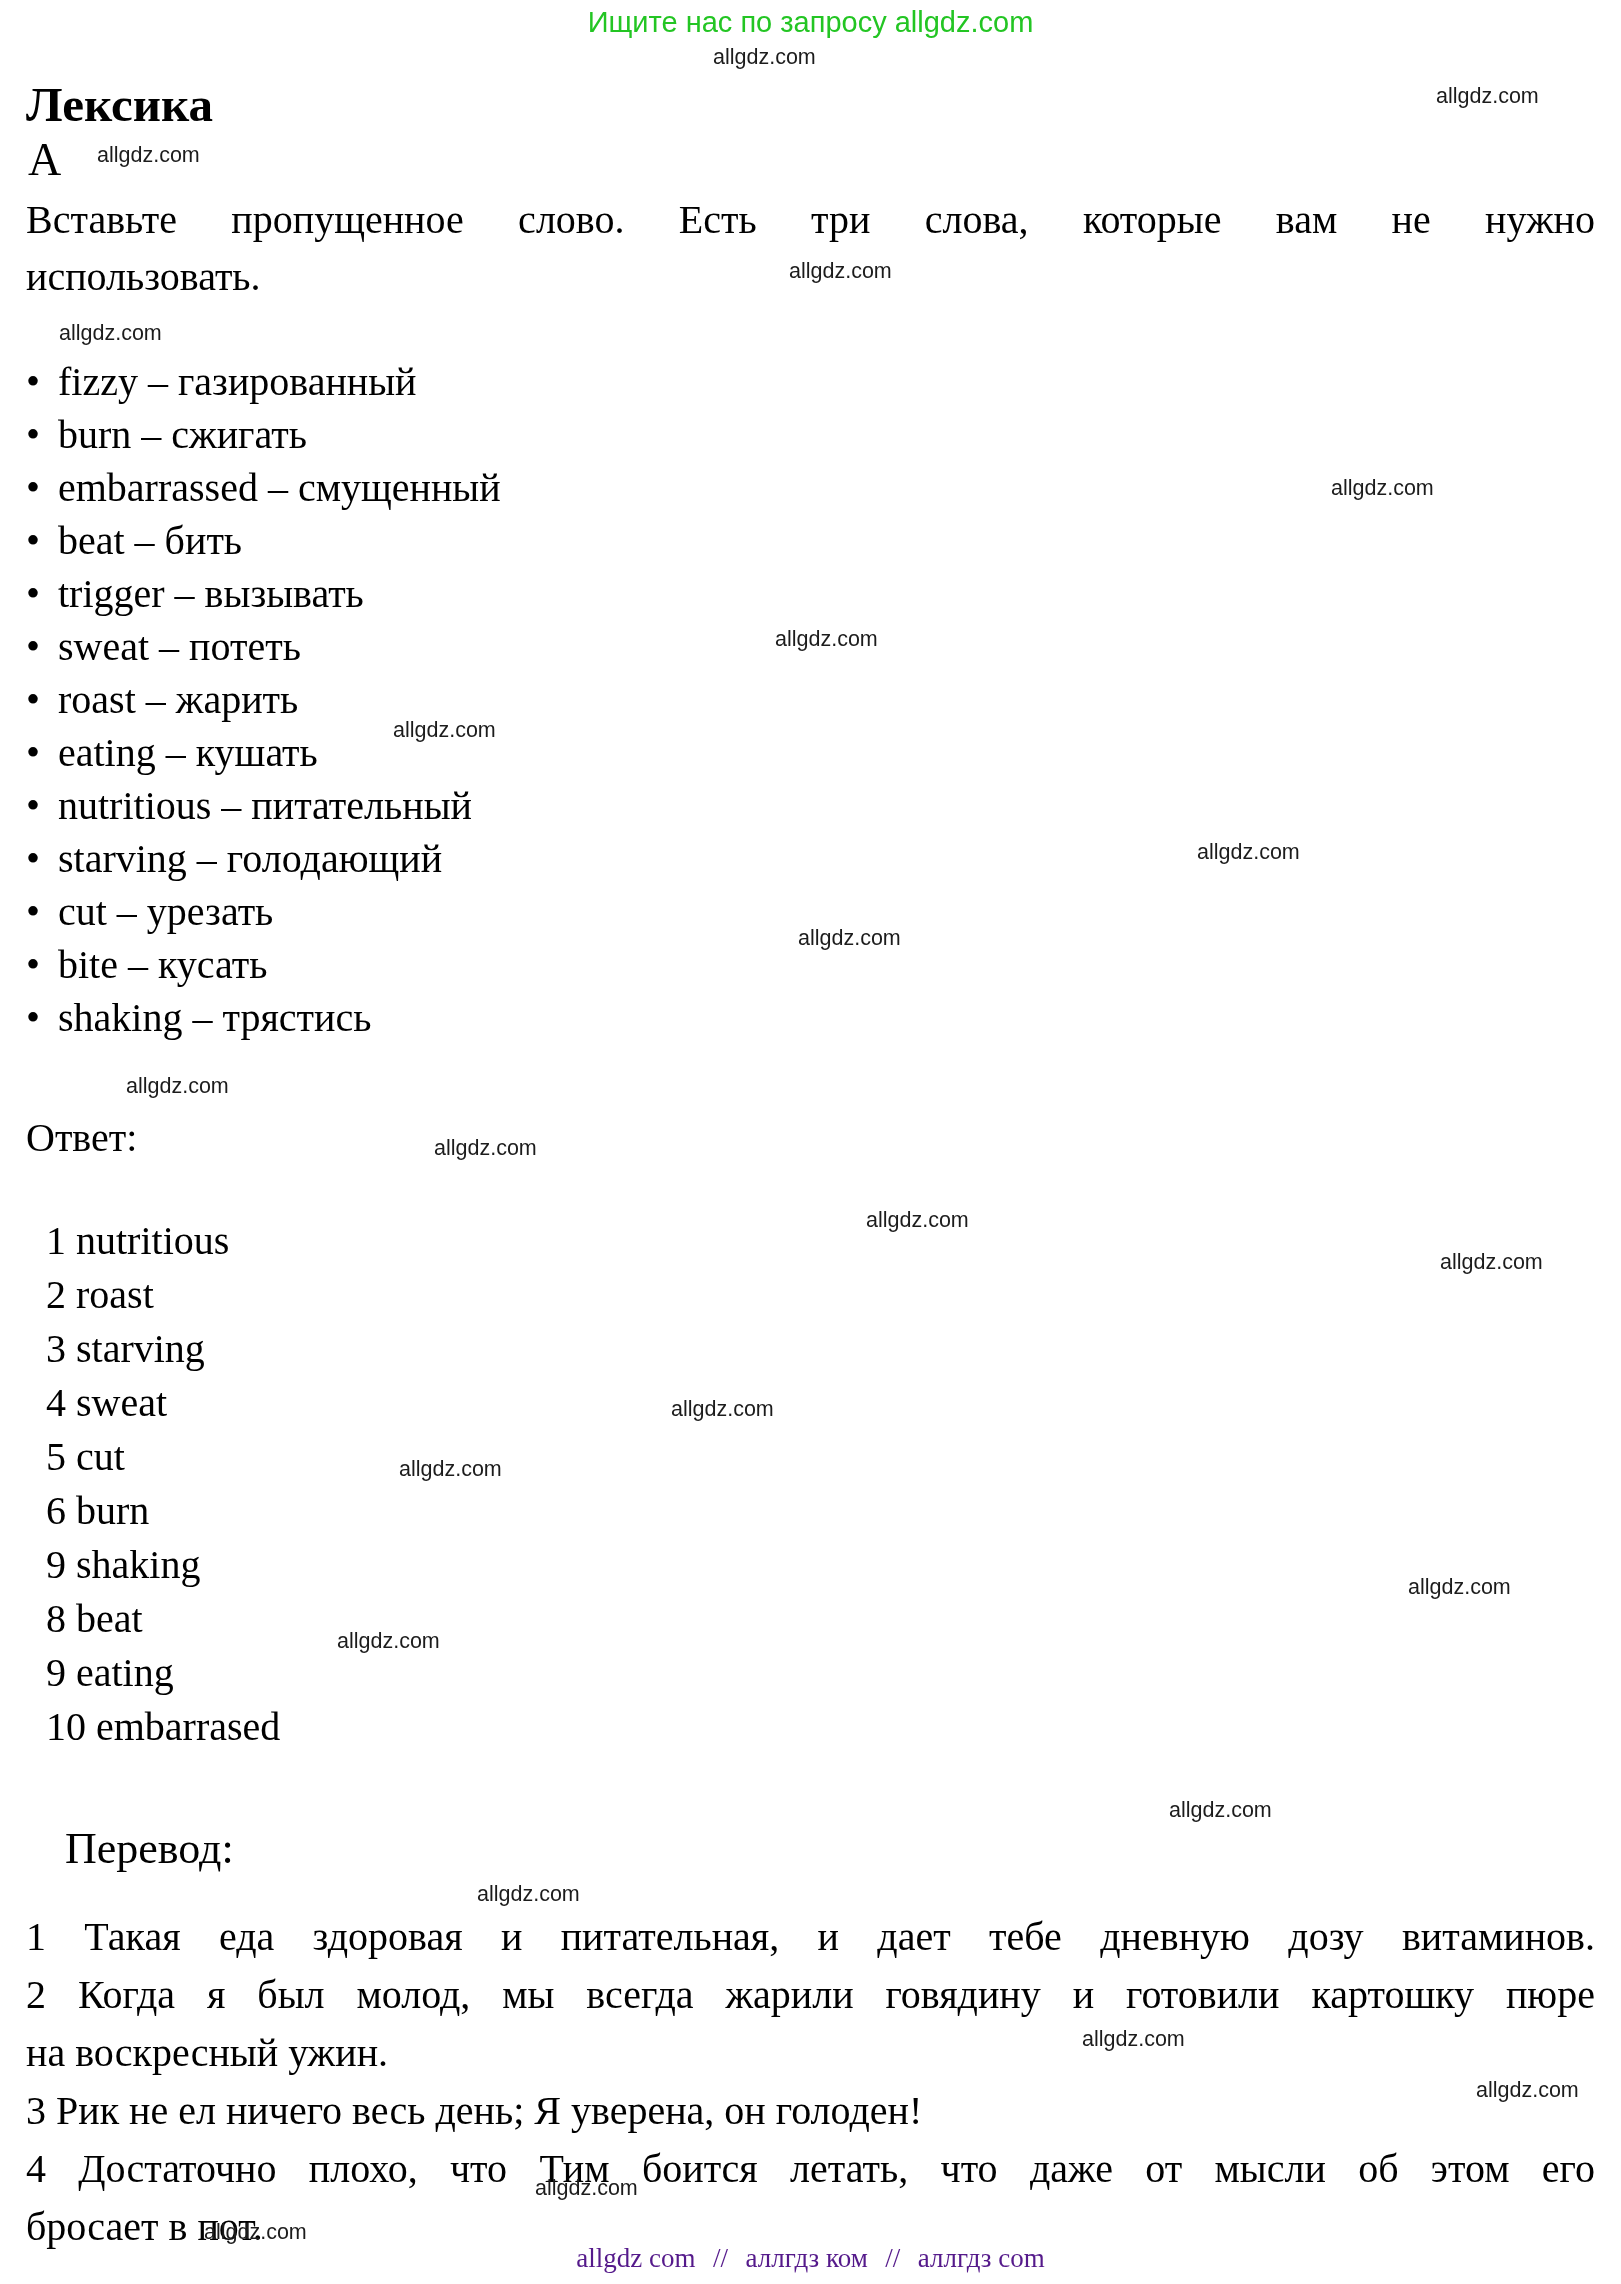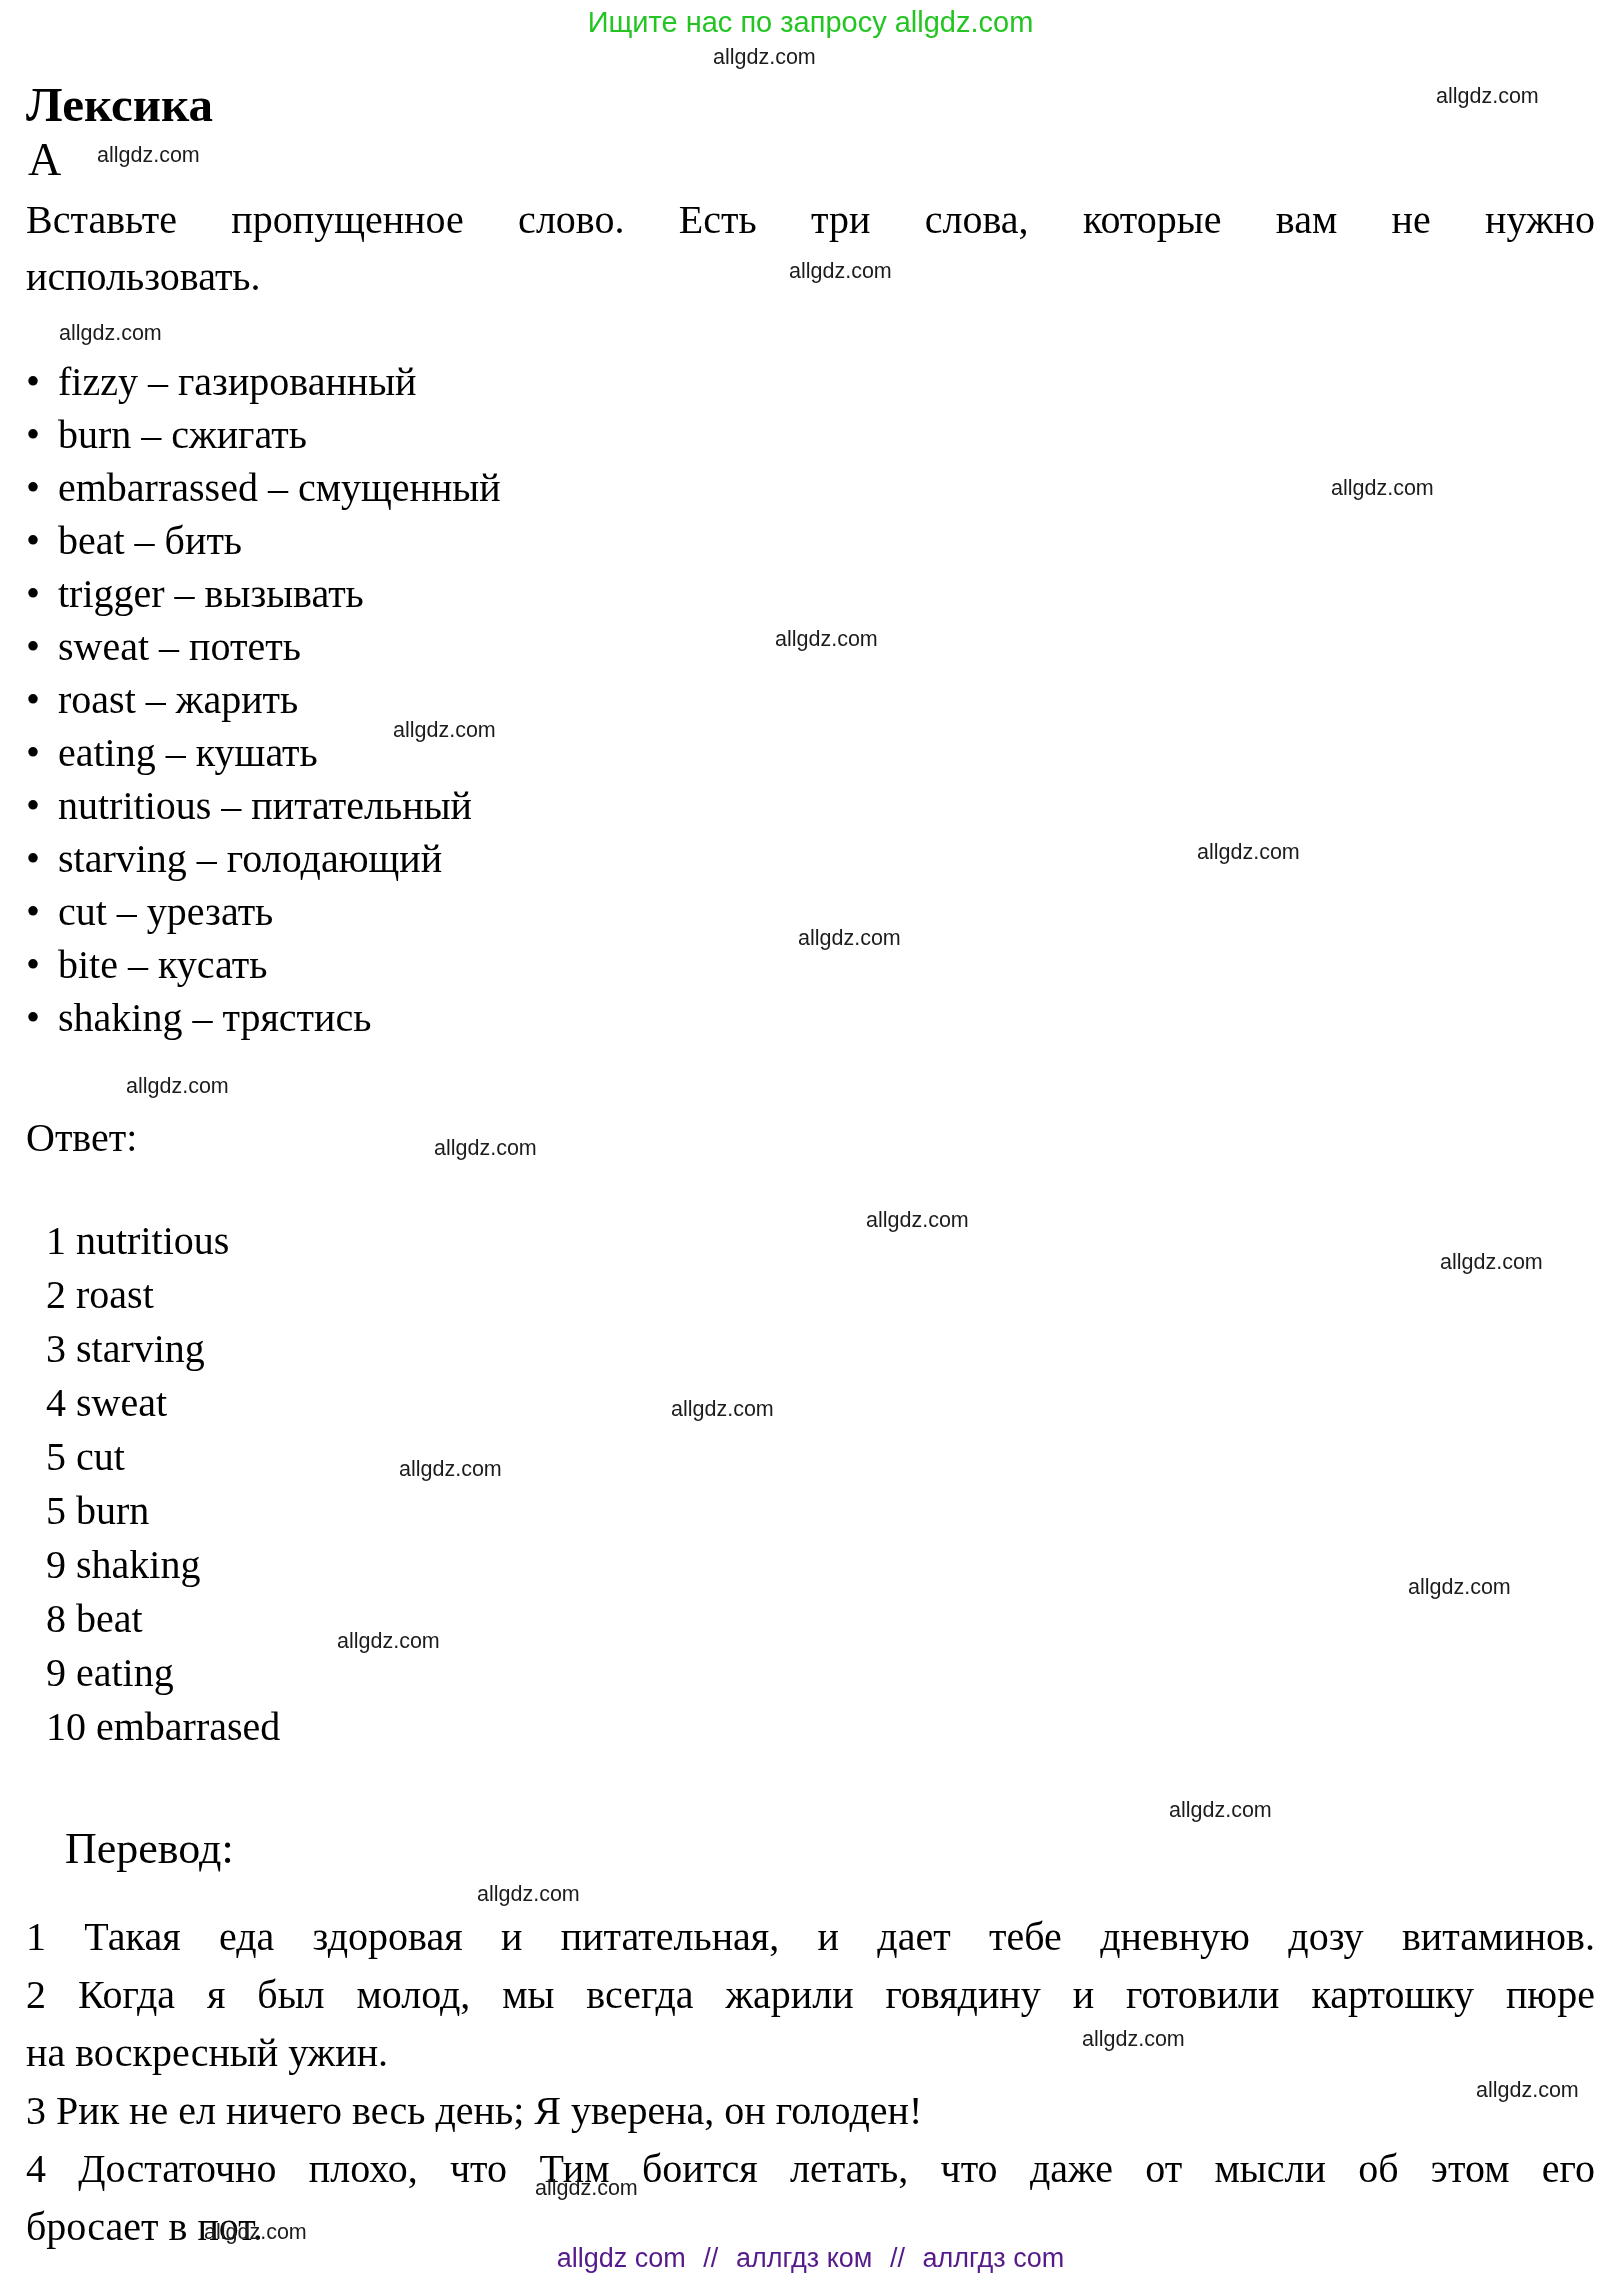--- a/index.html
+++ b/index.html
@@ -57,21 +57,21 @@
     position:absolute; left:26px; top:1823px;
     font-size:44px; line-height:1.2;margin-left:39px;
   }
   .translations {
     position:absolute; left:26px; top:1908px; width:1569px;
     font-size:40px; line-height:58px;
   }
   .footer {
     position:absolute; left:0; top:2243px; width:100%;
     text-align:center;
-    font-family:Liberation Sans, sans-serif;
+    font-family:Liberation Serif, serif;
     font-size:27px;
     color:var(--footer-purple, #551a8b);
     white-space:nowrap;
   }
   .footer .sep { margin:0 17.5px; }
   .footer .flink { cursor:pointer; }
 </style>
 </head>
 <body>
 
@@ -105,21 +105,21 @@
     </div>
 
   <div class="answers-heading">Ответ:</div>
 
   <div class="answers" id="answers-list">
       <div>1 nutritious</div>
       <div>2 roast</div>
       <div>3 starving</div>
       <div>4 sweat</div>
       <div>5 cut</div>
-      <div>5 burn</div>
+      <div>6 burn</div>
       <div>9 shaking</div>
       <div>8 beat</div>
       <div>9 eating</div>
       <div>10 embarrased</div>
     </div>
 
   <div class="translation-heading">Перевод:</div>
 
   <div class="translations" id="translations-block">
       <div class="t-line stretch">1 Такая еда здоровая и питательная, и дает тебе дневную дозу витаминов.</div>

